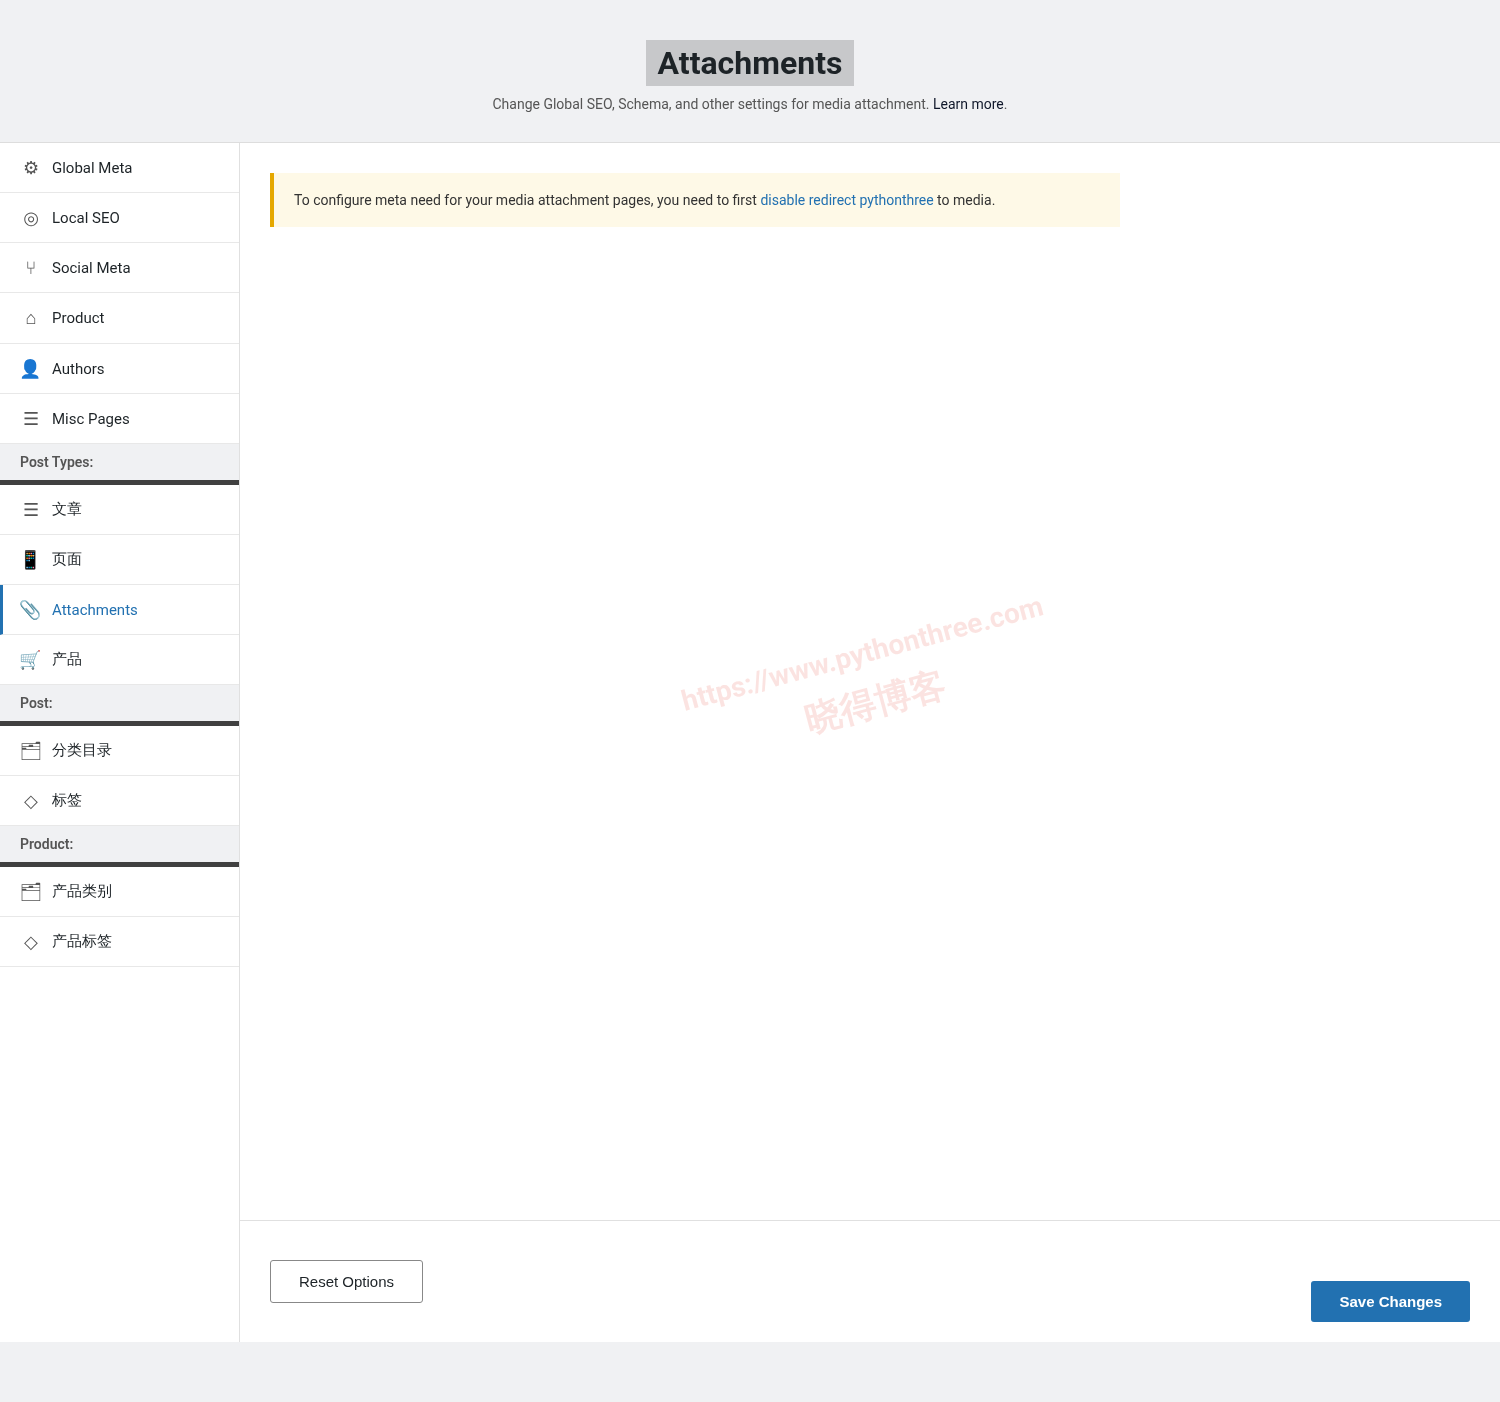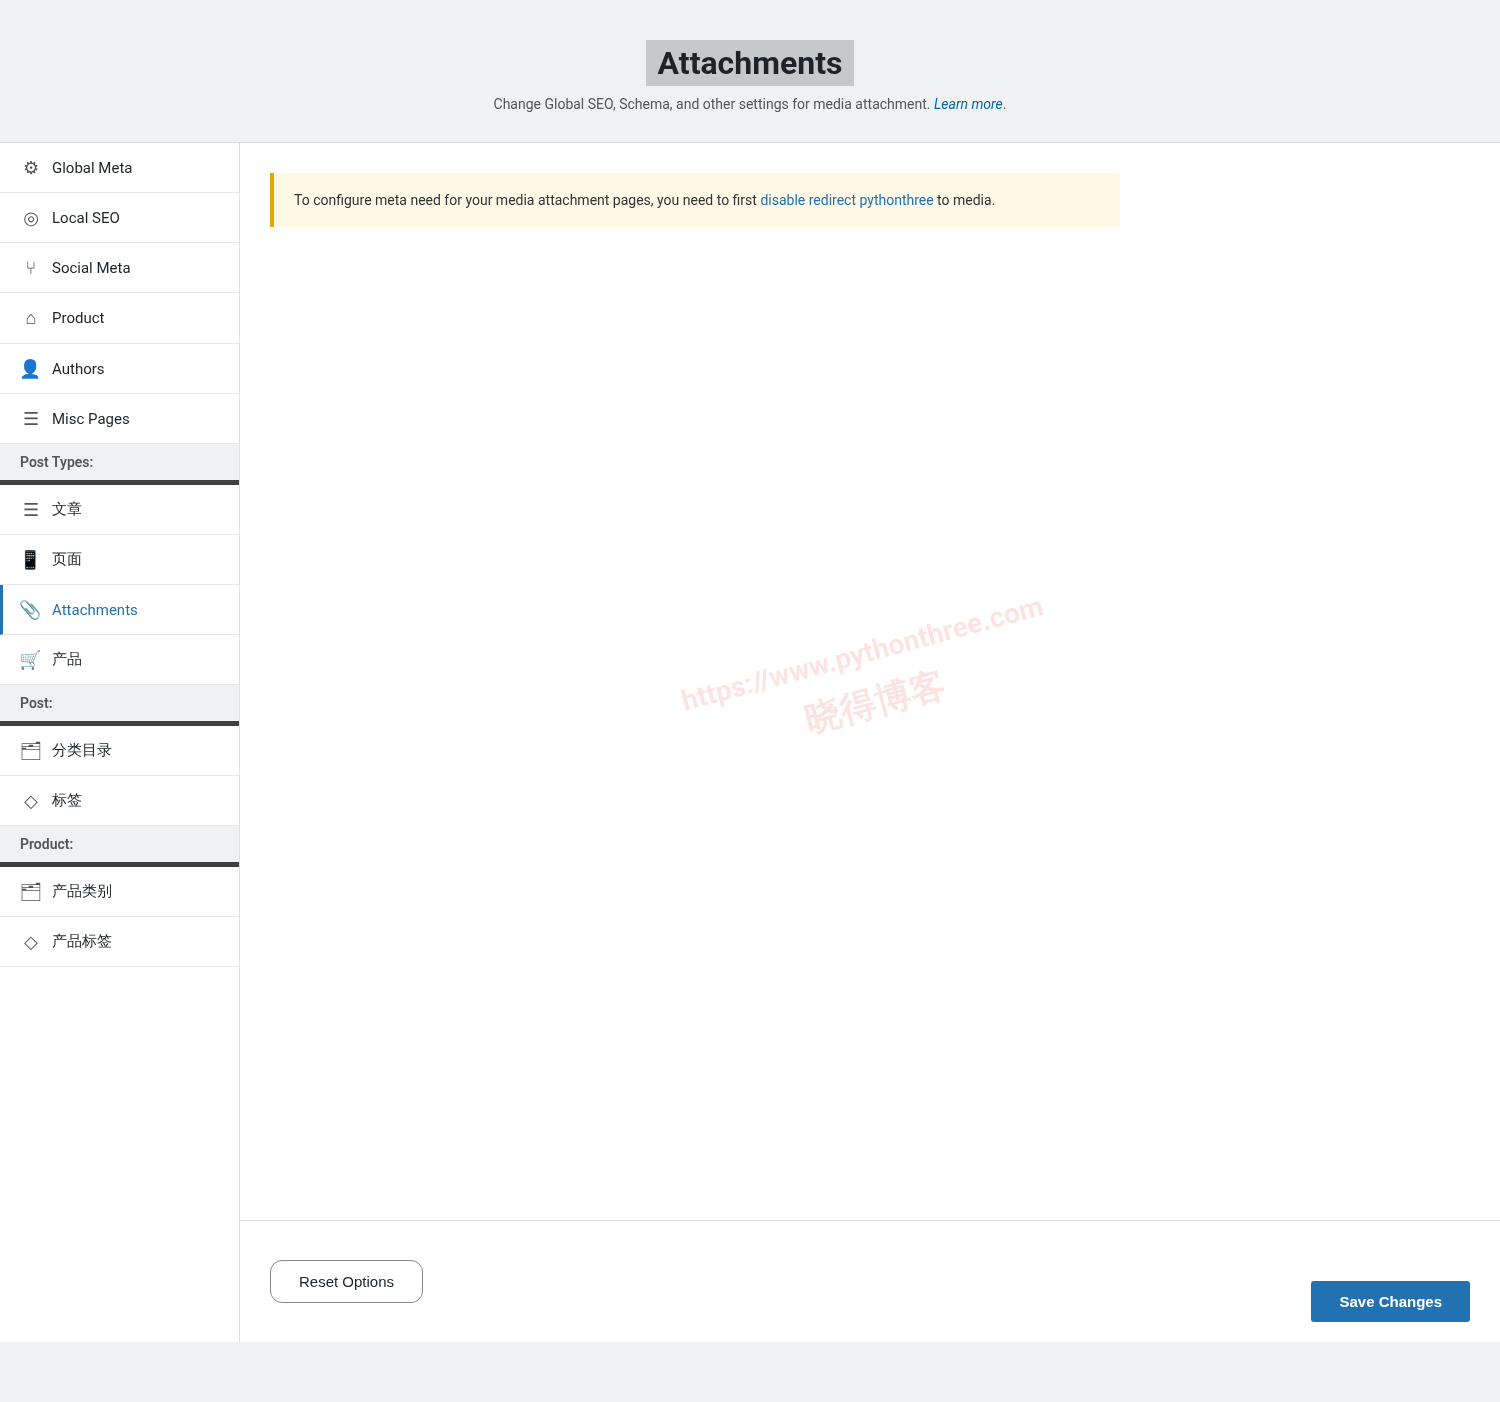--- a/index.html
+++ b/index.html
@@ -24,23 +24,22 @@
       padding: 4px 12px;
       margin-bottom: 10px;
     }
 
     .page-header p {
       color: #555;
       font-size: 14px;
     }
 
     .page-header a {
-      color: #0369a1;
+      color: #0f172a;
       text-decoration: none;
-      font-style: italic;
     }
 
     .main-container {
       display: flex;
       background: #f0f1f3;
       border-top: 1px solid #ddd;
       min-height: 1200px;
     }
 
     
@@ -146,21 +145,21 @@
       border-top: 1px solid #e0e0e0;
     }
 
     .btn-reset {
       border: 1px solid #888;
       background: #fff;
       color: #1d2327;
       padding: 12px 28px;
       font-size: 15px;
       cursor: pointer;
-      border-radius: 12px;
+      border-radius: 3px;
     }
 
     .btn-save {
       border: none;
       background: #2271b1;
       color: #fff;
       padding: 12px 28px;
       font-size: 15px;
       cursor: pointer;
       border-radius: 3px;

